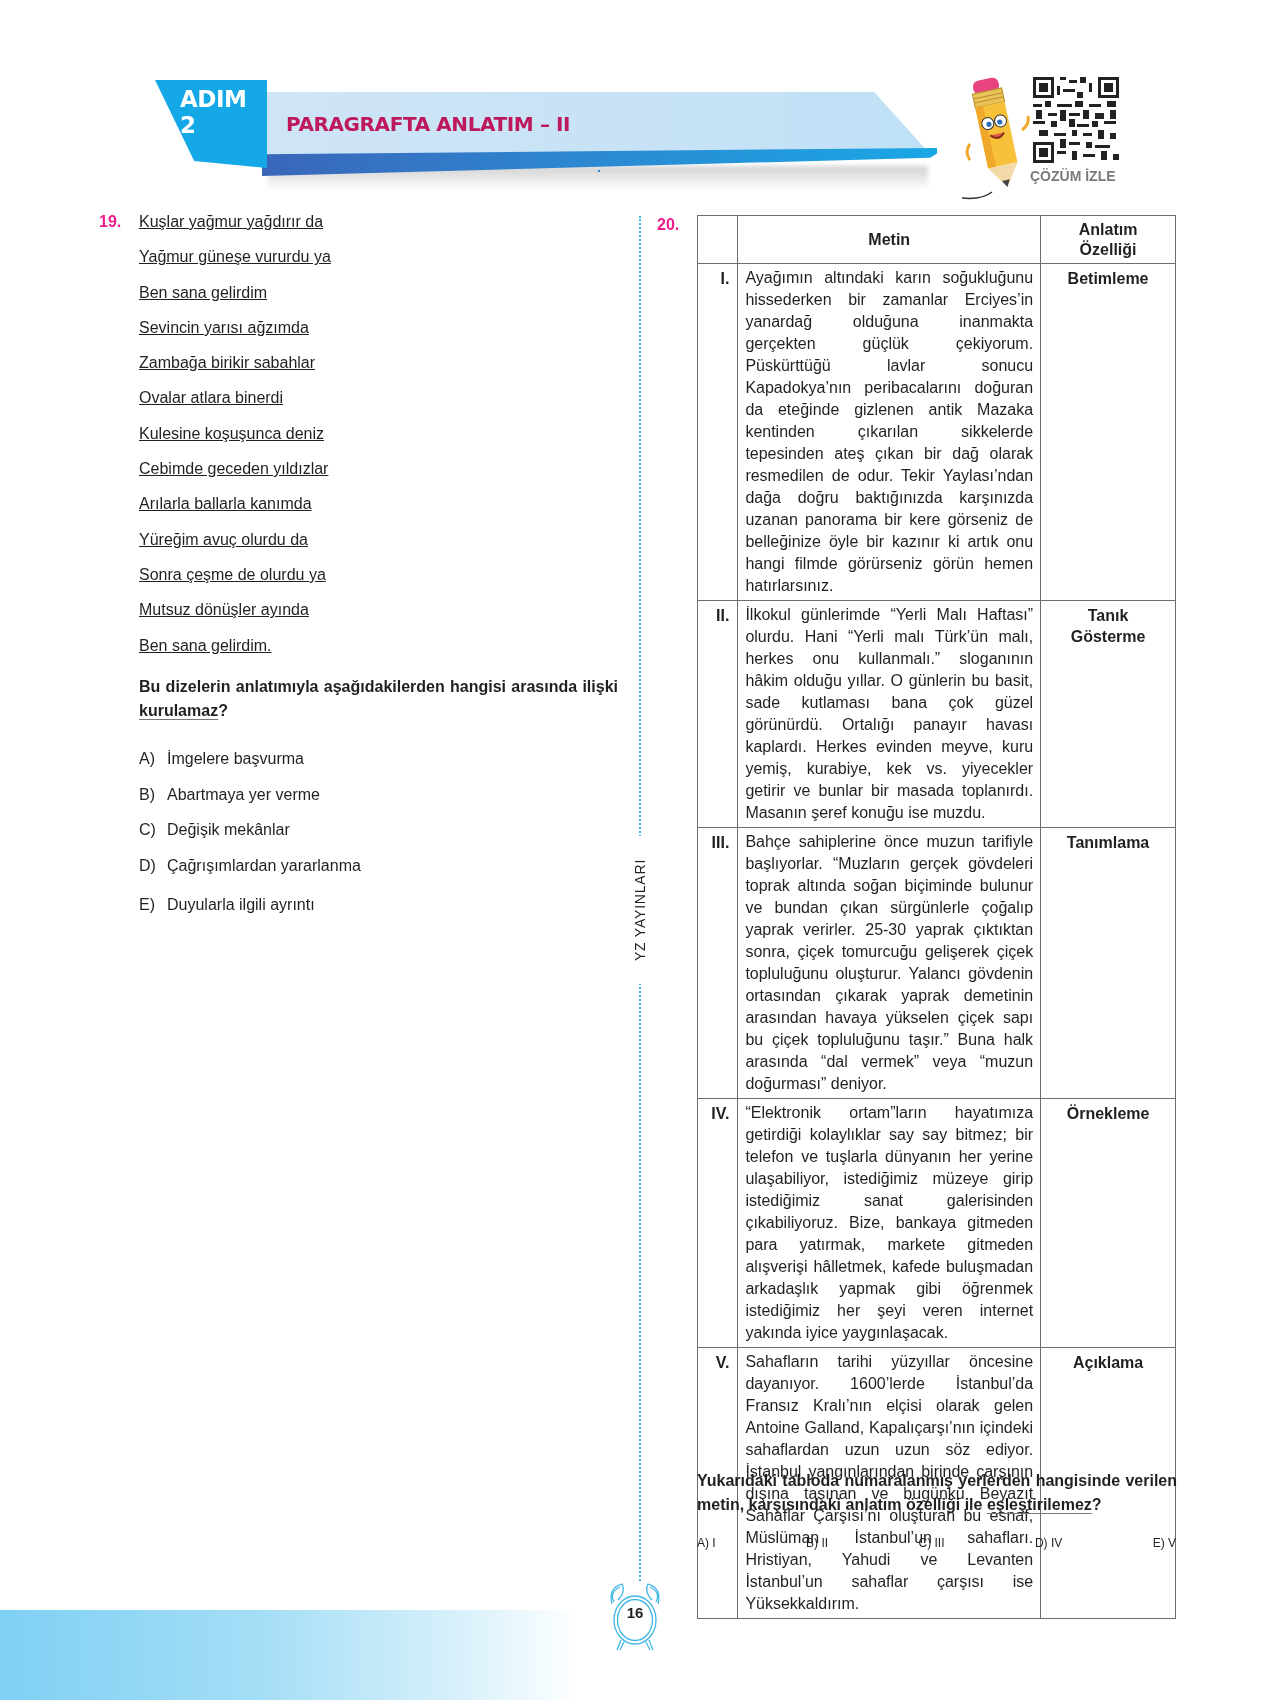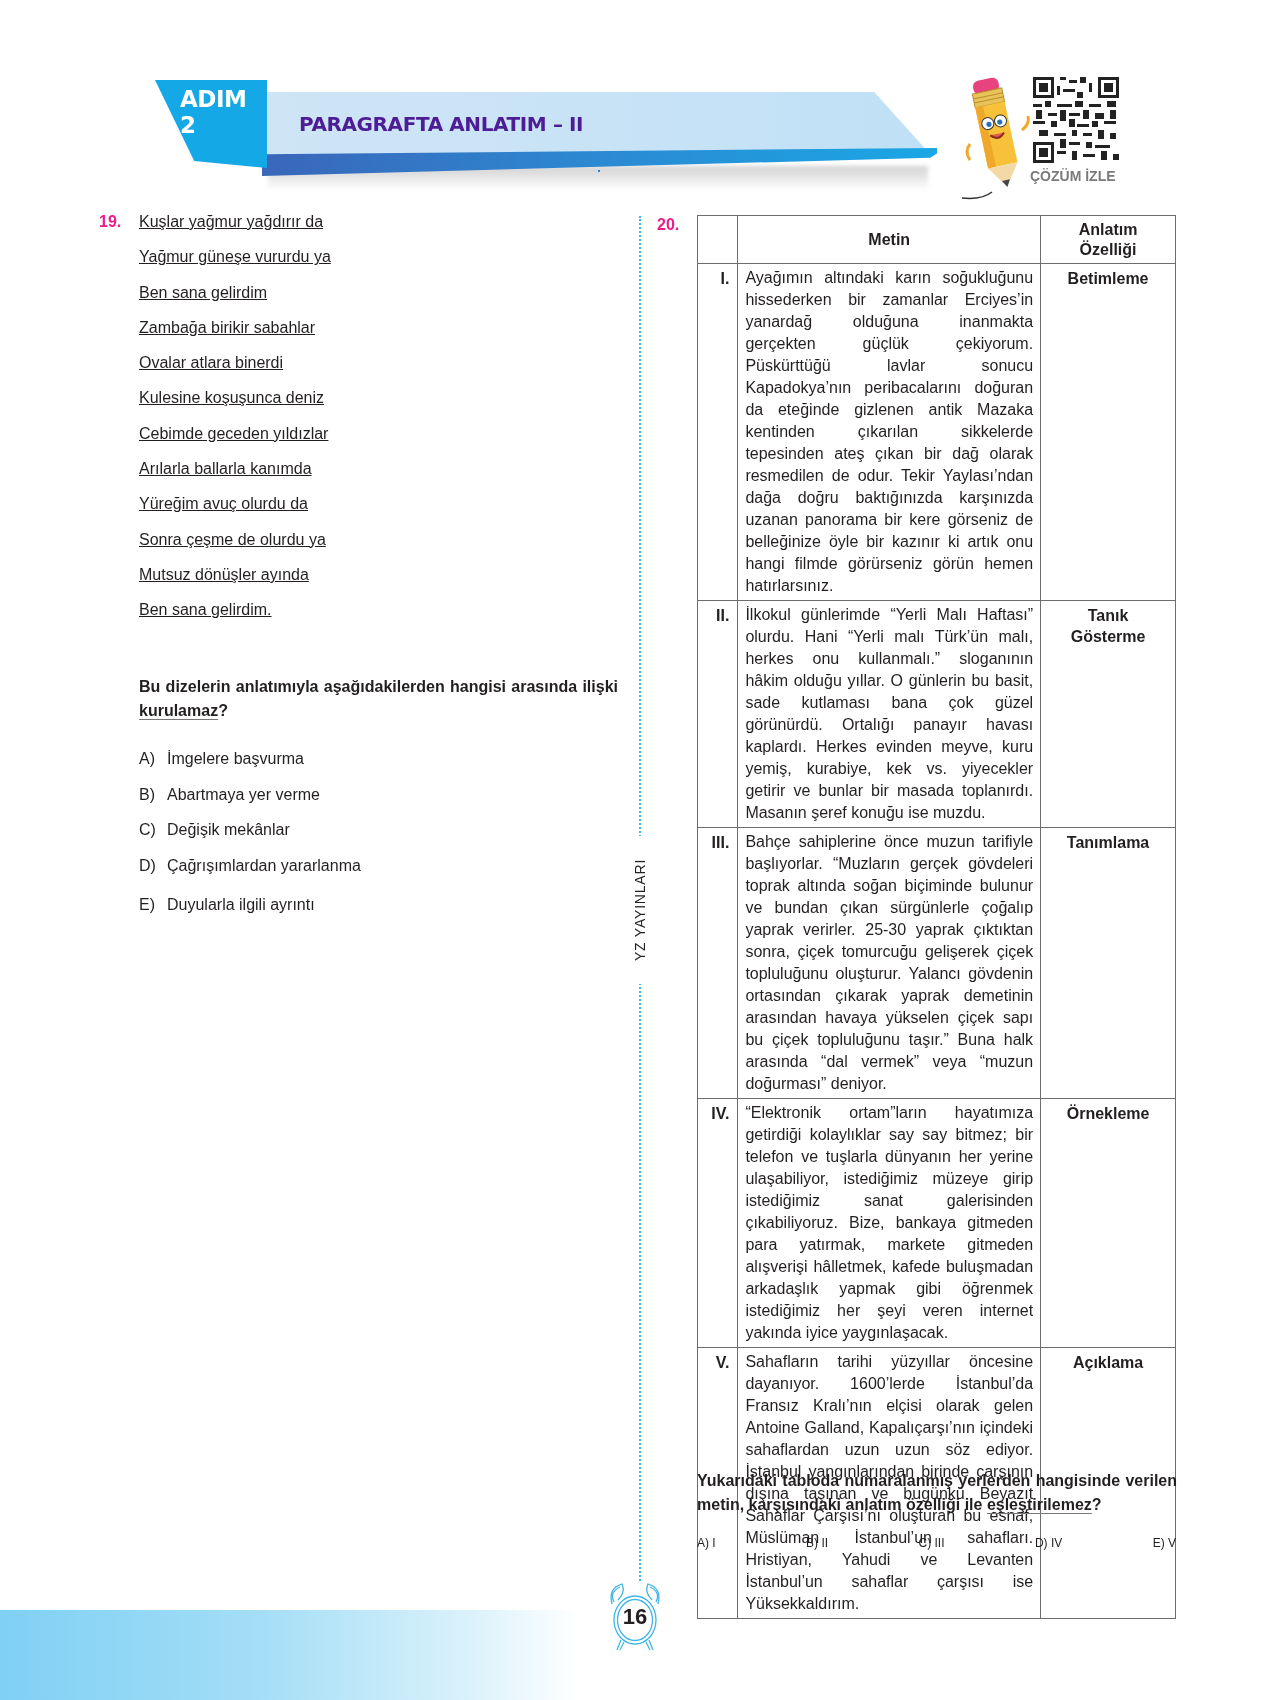--- a/index.html
+++ b/index.html
@@ -31,21 +31,21 @@
   }
   .adim-text {
     position: absolute; left: 180px; top: 86px; width: 80px;
     text-align: left; color: #fff; font-weight: bold;
     font-family: "DejaVu Sans", sans-serif; font-size: 23px; line-height: 26px;
     letter-spacing: -0.5px;
   }
   .hdr-title {
     position: absolute; left: 286px; top: 112px;
     font-family: "DejaVu Sans", sans-serif; font-weight: bold;
-    font-size: 20px; letter-spacing: -0.4px; color: #4c1d95; margin-left: 13px;
+    font-size: 20px; letter-spacing: -0.4px; color: #be185d;
   }
   .hdr-dot { position: absolute; left: 598px; top: 170px; width: 2px; height: 2px; background:#2d86d0; }
 
   
   .mascot { position: absolute; left: 962px; top: 74px; width: 70px; height: 128px; }
   
   .qr { position: absolute; left: 1033px; top: 77px; width: 86px; height: 86px; }
   .qr-caption {
     position: absolute; left: 1030px; top: 168px; font-size: 14px; font-weight: bold; color: #7a7a7a;
   }
@@ -89,21 +89,21 @@
   .q20-answers { position: absolute; left: 697px; top: 1536px; width: 479px; display: flex; justify-content: space-between; font-size: 12px; }
 
   
   .footer-band {
     position: absolute; left: 0; top: 1610px; width: 580px; height: 90px;
     background: linear-gradient(90deg, #7fd0f4 0%, #a4def6 45%, #d9f1fb 80%, #ffffff 100%);
   }
   .clock { position: absolute; left: 604px; top: 1578px; width: 62px; height: 74px; }
   .page-num {
     position: absolute; left: 604px; top: 1604px; width: 62px; text-align: center;
-    font-weight: bold; font-size: 22px; color: #231f20;
+    font-weight: bold; font-size: 15px; color: #231f20;
   }
 </style>
 </head>
 <body>
 
 <div class="hdr-shadow"></div>
 <div class="hdr-light"></div>
 <div class="hdr-dark"></div>
 <div class="adim-badge"></div>
 <div class="adim-text">
@@ -193,20 +193,21 @@
 
 <div class="divider"></div>
 <div class="divider-gap"></div>
 <div class="publisher">YZ YAYINLARI</div>
 
 <div class="qnum" style="left:99px; top:213px;">19.</div>
 <div class="q19-lines">
   <div class="q19-line">Kuşlar yağmur yağdırır da</div>
   <div class="q19-line">Yağmur güneşe vururdu ya</div>
   <div class="q19-line">Ben sana gelirdim</div>
+  <div class="q19-line">Sevincin yarısı ağzımda</div>
   <div class="q19-line">Zambağa birikir sabahlar</div>
   <div class="q19-line">Ovalar atlara binerdi</div>
   <div class="q19-line">Kulesine koşuşunca deniz</div>
   <div class="q19-line">Cebimde geceden yıldızlar</div>
   <div class="q19-line">Arılarla ballarla kanımda</div>
   <div class="q19-line">Yüreğim avuç olurdu da</div>
   <div class="q19-line">Sonra çeşme de olurdu ya</div>
   <div class="q19-line">Mutsuz dönüşler ayında</div>
   <div class="q19-line">Ben sana gelirdim.</div>
 </div>

